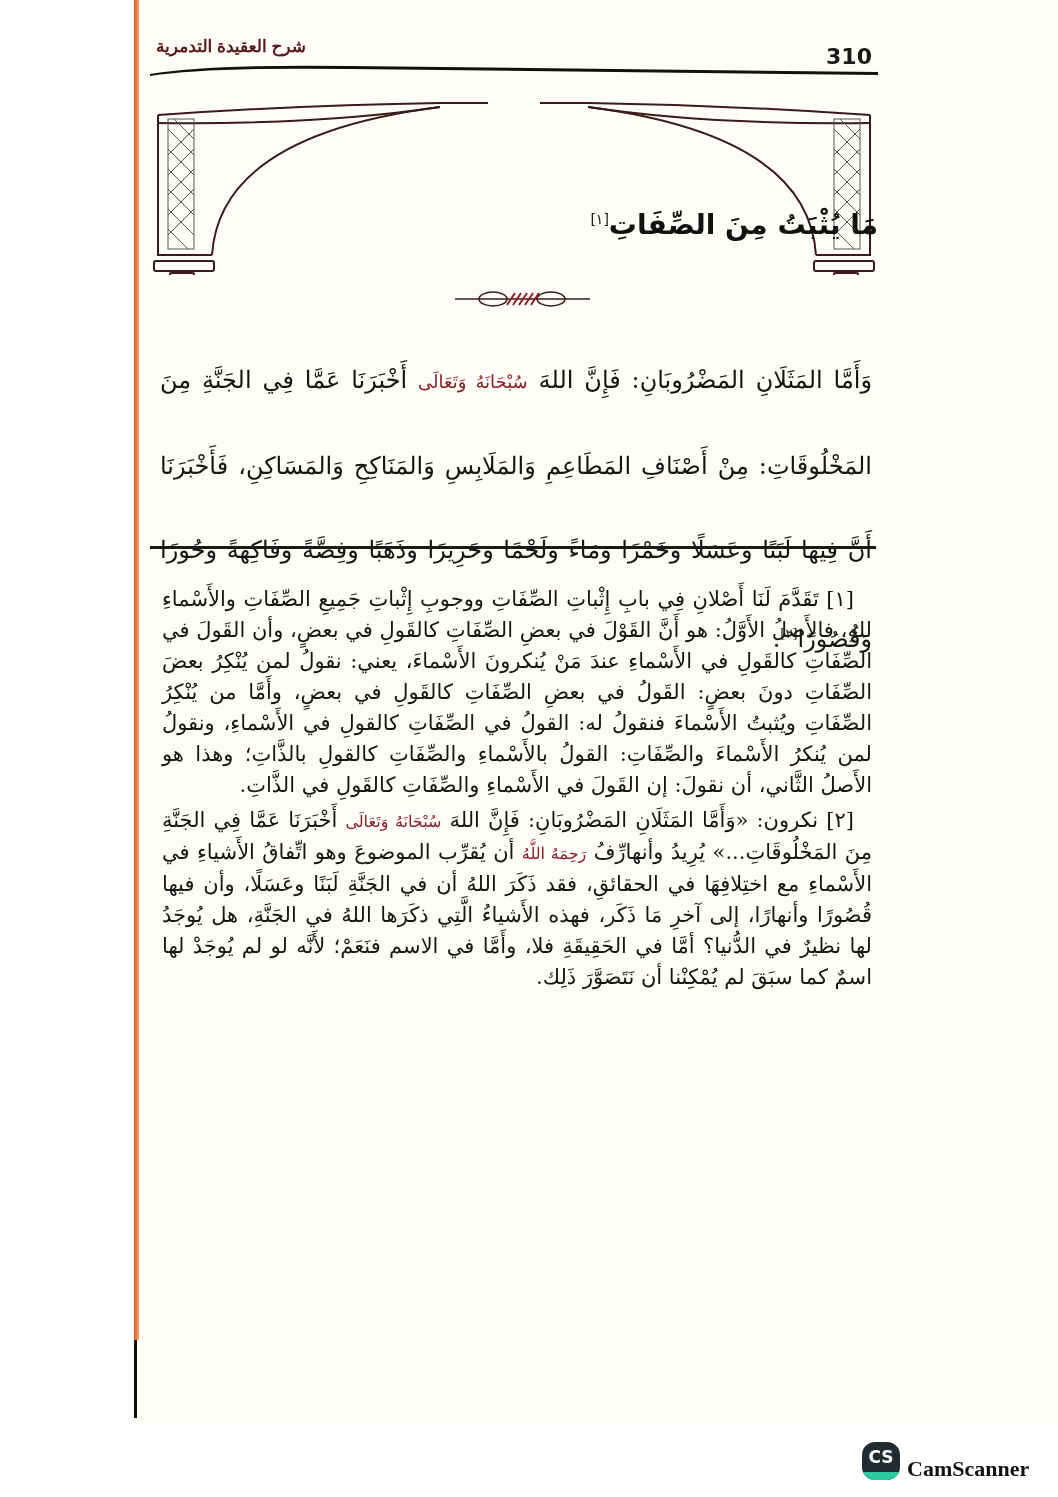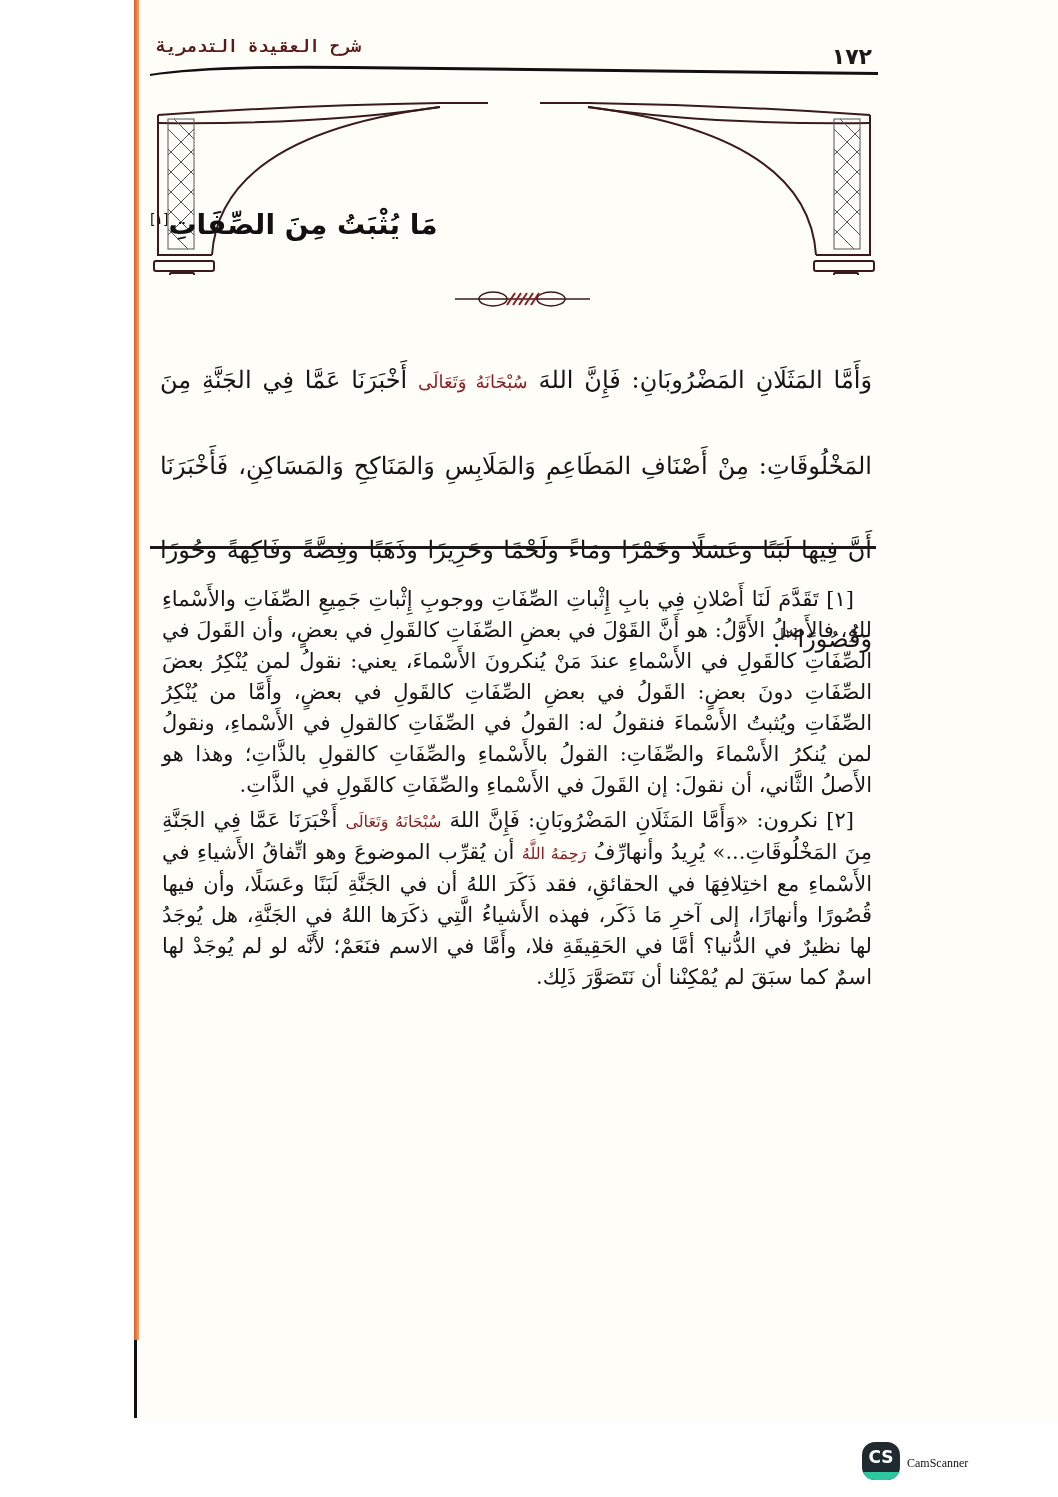--- a/index.html
+++ b/index.html
@@ -25,27 +25,27 @@
     position:absolute; left:150px; top:30px; width:730px; height:50px;
     direction:rtl;
   }
   .page-number {
     position:absolute; right:8px; top:14px;
     font-family:"DejaVu Sans", sans-serif; font-weight:bold; font-size:22px;
     color:#1a1a1a;
   }
   .running-title {
     position:absolute; left:6px; top:6px;
-    font-family:Liberation Mono, monospace; font-weight:bold; font-size:17px;
+    font-family:Liberation Sans, sans-serif; font-weight:bold; font-size:17px;
     color:#5a1a1a; direction:rtl;
   }
   .header-rule { position:absolute; left:150px; top:62px; width:728px; height:20px; }
   .frame { position:absolute; left:150px; top:95px; width:728px; height:180px; }
   .chapter-title {
-    position:absolute; left:150px; top:208px; width:728px; text-align:left;
+    position:absolute; left:150px; top:208px; width:728px; text-align:right;
     direction:rtl; font-family:"DejaVu Sans", sans-serif; font-weight:bold;
     font-size:28px; color:#111;
   }
   .chapter-title sup { font-size:14px; font-weight:normal; }
   .flourish { position:absolute; left:455px; top:285px; width:135px; height:28px; }
   .main-text {
     position:absolute; left:160px; top:338px; width:712px;
     direction:rtl; text-align:justify; text-align-last:right;
     font-size:24px; line-height:84px; color:#151515;
   }
@@ -67,32 +67,32 @@
     position:absolute; left:862px; top:1442px; width:38px; height:38px;
     background:#1f2b30; border-radius:13px; overflow:hidden;
   }
   .cs-logo .cs-text {
     position:absolute; left:0; top:5px; width:38px; text-align:center;
     color:#fff; font-family:"DejaVu Sans", sans-serif; font-weight:bold; font-size:17px;
   }
   .cs-logo .cs-bar { position:absolute; left:0; bottom:0; width:38px; height:8px; background:#2cc8a0; }
   .cs-name {
     position:absolute; left:907px; top:1456px;
-    font-family:"Liberation Serif", serif; font-size:12px; color:#111;
+    font-family:"Liberation Serif", serif; font-size:22px; color:#111;font-weight:bold;
   }
 </style>
 </head>
 <body>
 
 <div class="page"></div>
 <div class="edge-orange"></div>
 <div class="edge-black"></div>
 
 <div class="header">
-  <span class="page-number">١٧٢</span>
+  <span class="page-number">310</span>
   <span class="running-title">شرح العقيدة التدمرية</span>
 </div>
 
 <svg class="header-rule" viewBox="0 0 728 20" preserveAspectRatio="none">
   <path d="M0,12 Q60,2 200,4 L728,10 L728,13 L200,7 Q60,5 0,14 Z" fill="#111"></path>
 </svg>
 
 <svg class="frame" viewBox="0 0 728 180">
   <g fill="none" stroke="#3a1a1a" stroke-width="2">
 

